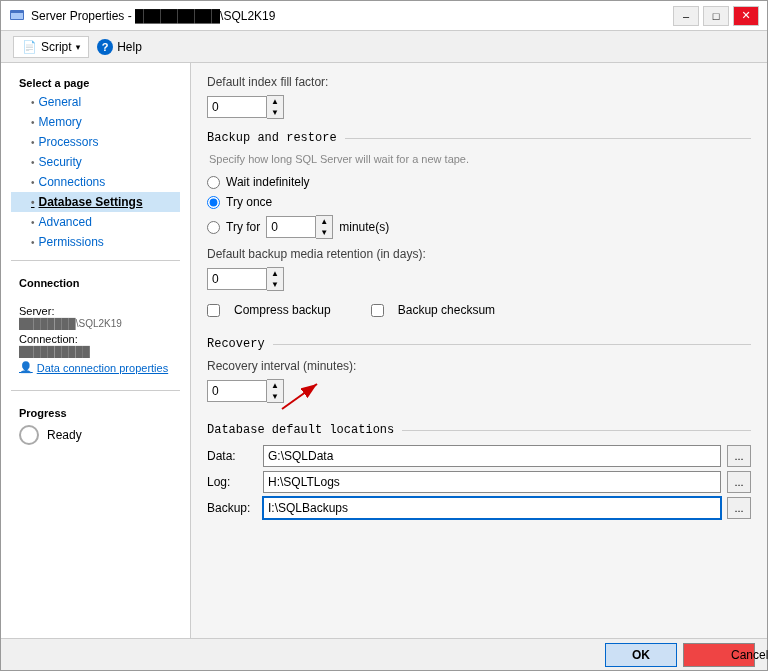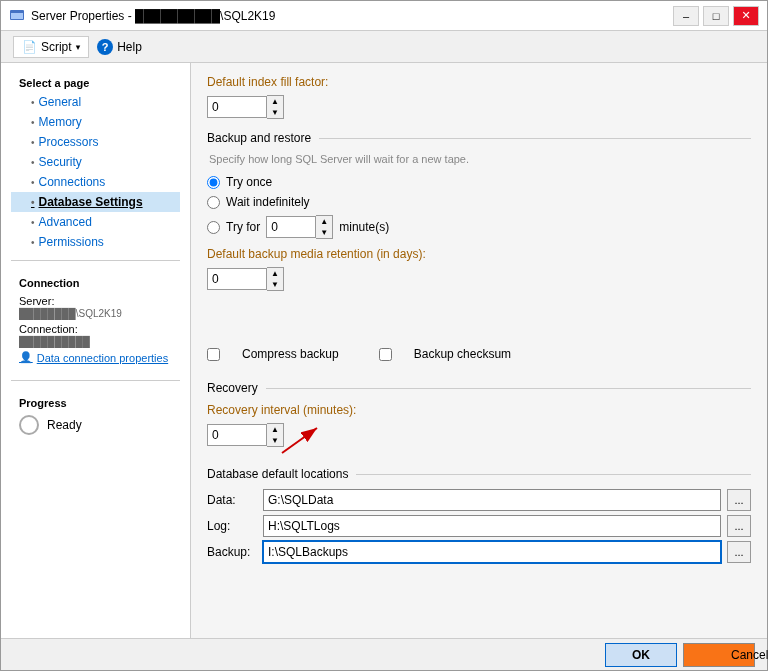--- a/index.html
+++ b/index.html
@@ -135,21 +135,21 @@
       margin: 8px 0;
     }
 
     .sidebar-connection {
       padding: 8px;
     }
 
     .connection-label {
       font-weight: bold;
       font-size: 11px;
-      margin-bottom: 6px;
+      margin-bottom: 16px;
     }
 
     .connection-row {
       font-size: 11px;
       margin-bottom: 4px;
       color: #000;
     }
 
     .connection-value {
       color: #666;
@@ -193,21 +193,21 @@
     .main-content {
       flex: 1;
       background: #f5f5f5;
       padding: 12px 16px;
       overflow-y: auto;
     }
 
     .section-label {
       font-size: 12px;
       font-weight: normal;
-      color: #a16207;
+      color: #404040;
       margin-bottom: 6px;
     }
 
     .spinner-input {
       display: flex;
       align-items: center;
       margin-bottom: 12px;
     }
 
     .spinner-input input {
@@ -236,20 +236,21 @@
       display: flex;
       align-items: center;
       justify-content: center;
       line-height: 1;
     }
 
     .divider-section {
       display: flex;
       align-items: center;
       margin-bottom: 8px;
+      font-family: Liberation Mono, monospace;
     }
 
     .divider-section-title {
       font-size: 12px;
       font-weight: normal;
       color: #000;
       padding-right: 8px;
       white-space: nowrap;
     }
 
@@ -285,23 +286,22 @@
       display: flex;
       align-items: center;
       gap: 6px;
     }
 
     .radio-inline .spinner-input { margin-bottom: 0; margin-left: 0; }
 
     .checkbox-row {
       display: flex;
       align-items: center;
-      gap: 22px;
+      gap: 14px;
       margin-bottom: 8px;
-      margin-top: 44px;
     }
 
     .checkbox-row input[type=checkbox] { cursor: pointer; }
     .checkbox-row label { font-size: 12px; cursor: pointer; }
 
     .checkbox-group {
       display: flex;
       gap: 40px;
       margin-bottom: 12px;
     }
@@ -374,21 +374,21 @@
       cursor: pointer;
       border: 1px solid #888;
     }
 
     .footer-btn.primary {
       background: #cce0f5;
       border-color: #0066cc;
       font-weight: bold;
     }
 
-    .footer-btn.secondary { background: #f97316; padding-left: 47px; }
+    .footer-btn.secondary { background: #ef4444; padding-left: 47px; }
 
     .help-icon {
       width: 16px;
       height: 16px;
       background: #0066cc;
       color: white;
       border-radius: 50%;
       display: flex;
       align-items: center;
       justify-content: center;
@@ -511,26 +511,26 @@
       
       <div class="divider-section">
         <span class="divider-section-title">Backup and restore</span>
         <div class="divider-line"></div>
       </div>
 
       <div class="section-desc">Specify how long SQL Server will wait for a new tape.</div>
 
       <div class="radio-group">
         <div class="radio-row">
+          <input type="radio" name="tape" id="wait-indefinitely" style="">
+          <label for="wait-indefinitely">Wait indefinitely</label>
+        </div>
+        <div class="radio-row">
           <input type="radio" name="tape" id="try-once" checked="" style="">
           <label for="try-once">Try once</label>
-        </div>
-        <div class="radio-row">
-          <input type="radio" name="tape" id="wait-indefinitely" style="">
-          <label for="wait-indefinitely">Wait indefinitely</label>
         </div>
         <div class="radio-row radio-inline">
           <input type="radio" name="tape" id="try-for" style="">
           <label for="try-for">Try for</label>
           <div class="spinner-input" style="margin-bottom:0;">
             <input type="text" value="0" style="width: 50px;">
             <div class="spinner-btns">
               <button class="spinner-btn">▲</button>
               <button class="spinner-btn">▼</button>
             </div>

